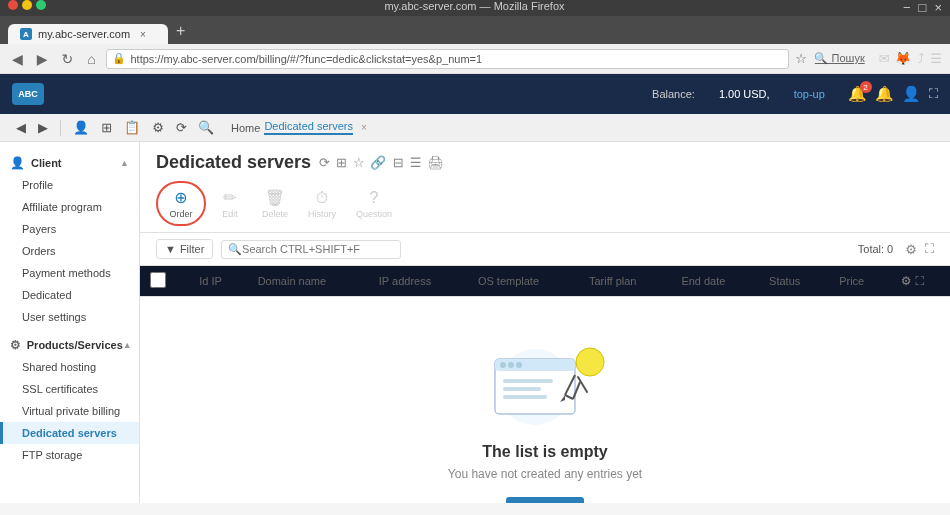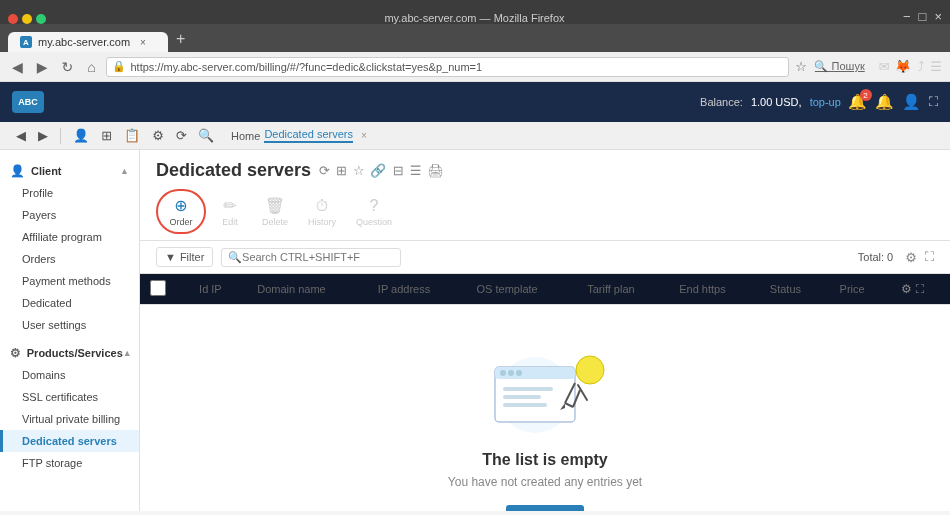--- a/index.html
+++ b/index.html
@@ -1,19 +1,19 @@
 <!DOCTYPE html>
 <html><head>
   <meta charset="utf-8">
   <style>
     * { box-sizing: border-box; margin: 0; padding: 0; }
     body { font-family: Arial, sans-serif; font-size: 12px; background: #f5f5f5; color: #333; height: 515px; width: 950px; overflow: hidden; }
 
     
-    .browser-bar { background: #3c3c3c; height: 24px; display: flex; align-items: flex-end; padding: 0 8px; gap: 6px; }
+    .browser-bar { background: #3c3c3c; height: 16px; display: flex; align-items: flex-start; padding: 0 8px; gap: 6px; }
     .browser-controls { display: flex; gap: 4px; }
     .browser-dot { width: 10px; height: 10px; border-radius: 50%; }
     .browser-dot.red { background: #e74c3c; }
     .browser-dot.yellow { background: #f1c40f; }
     .browser-dot.green { background: #2ecc71; }
     .browser-tab-bar { background: #4a4a4a; height: 28px; display: flex; align-items: flex-end; padding: 0 8px; }
     .browser-tab { background: #f5f5f5; border-radius: 6px 6px 0 0; padding: 4px 12px; font-size: 11px; display: flex; align-items: center; gap: 6px; min-width: 160px; }
     .browser-tab .tab-favicon { width: 12px; height: 12px; background: #ccc; border-radius: 2px; font-size: 8px; display:flex; align-items:center; justify-content:center; }
     .browser-tab .tab-close { font-size: 10px; color: #666; cursor: pointer; margin-left: 4px; }
     .browser-nav { background: #f0f0f0; height: 30px; display: flex; align-items: center; padding: 0 8px; gap: 6px; border-bottom: 1px solid #ddd; }
@@ -22,21 +22,21 @@
     .nav-icons { display: flex; gap: 8px; align-items: center; }
     .nav-icon { font-size: 13px; color: #666; }
 
     
     .app { display: flex; flex-direction: column; height: calc(515px - 86px); }
 
     
     .app-header { background: #1a2b4a; height: 40px; display: flex; align-items: center; padding: 0 12px; justify-content: space-between; }
     .logo { display: flex; align-items: center; gap: 6px; }
     .logo-icon { width: 32px; height: 22px; background: #2980b9; border-radius: 4px; display: flex; align-items: center; justify-content: center; color: white; font-size: 8px; font-weight: bold; }
-    .header-right { display: flex; align-items: center; gap: 8px; color: #ccc; font-size: 11px; }
+    .header-right { display: flex; align-items: center; gap: 24px; color: #ccc; font-size: 11px; }
     .balance-text { color: #ccc; }
     .balance-amount { color: white; font-weight: normal; }
     .top-up { color: #5dade2; cursor: pointer; }
     .header-icons { display: flex; gap: 8px; align-items: center; }
     .notification-badge { position: relative; }
     .badge { position: absolute; top: -4px; right: -4px; background: #e74c3c; color: white; border-radius: 50%; width: 12px; height: 12px; font-size: 8px; display: flex; align-items: center; justify-content: center; }
 
     
     .secondary-nav { background: #f0f0f0; height: 28px; display: flex; align-items: center; padding: 0 12px; border-bottom: 1px solid #ddd; gap: 4px; }
     .sec-nav-btn { font-size: 13px; color: #555; cursor: pointer; padding: 2px 4px; }
@@ -195,39 +195,39 @@
       <div class="sidebar-section">
         <div class="sidebar-section-header">
           <div class="sidebar-section-title">
             <span class="sidebar-icon">👤</span>
             <span>Client</span>
           </div>
           <span class="chevron">▲</span>
         </div>
         <div>
           <div class="sidebar-item">Profile</div>
+          <div class="sidebar-item">Affiliate program</div>
           <div class="sidebar-item">Payers</div>
-          <div class="sidebar-item">Affiliate program</div>
           <div class="sidebar-item">Orders</div>
           <div class="sidebar-item">Payment methods</div>
           <div class="sidebar-item">Dedicated</div>
           <div class="sidebar-item">User settings</div>
         </div>
       </div>
 
       <div class="sidebar-section">
         <div class="sidebar-section-header">
           <div class="sidebar-section-title">
             <span class="sidebar-icon">⚙</span>
             <span>Products/Services</span>
           </div>
           <span class="chevron">▲</span>
         </div>
         <div>
-          <div class="sidebar-item">Domains</div>
+          <div class="sidebar-item">Shared hosting</div>
           <div class="sidebar-item">SSL certificates</div>
           <div class="sidebar-item">Virtual private billing</div>
           <div class="sidebar-item active">Dedicated servers</div>
           <div class="sidebar-item">FTP storage</div>
 
         </div>
       </div>
 
     </div>
 
@@ -290,21 +290,21 @@
       <div class="table-area">
         <table class="data-table">
           <thead>
             <tr>
               <th><input type="checkbox" class="table-checkbox" style=""></th>
               <th>Id IP</th>
               <th>Domain name</th>
               <th>IP address</th>
               <th>OS template</th>
               <th>Tariff plan</th>
-              <th>End https</th>
+              <th>End date</th>
               <th>Status</th>
               <th>Price</th>
               <th>
                 <div class="table-actions">
                   <span class="tbl-icon">⚙</span>
                   <span class="tbl-icon">⛶</span>
                 </div>
               </th>
             </tr>
           </thead>

